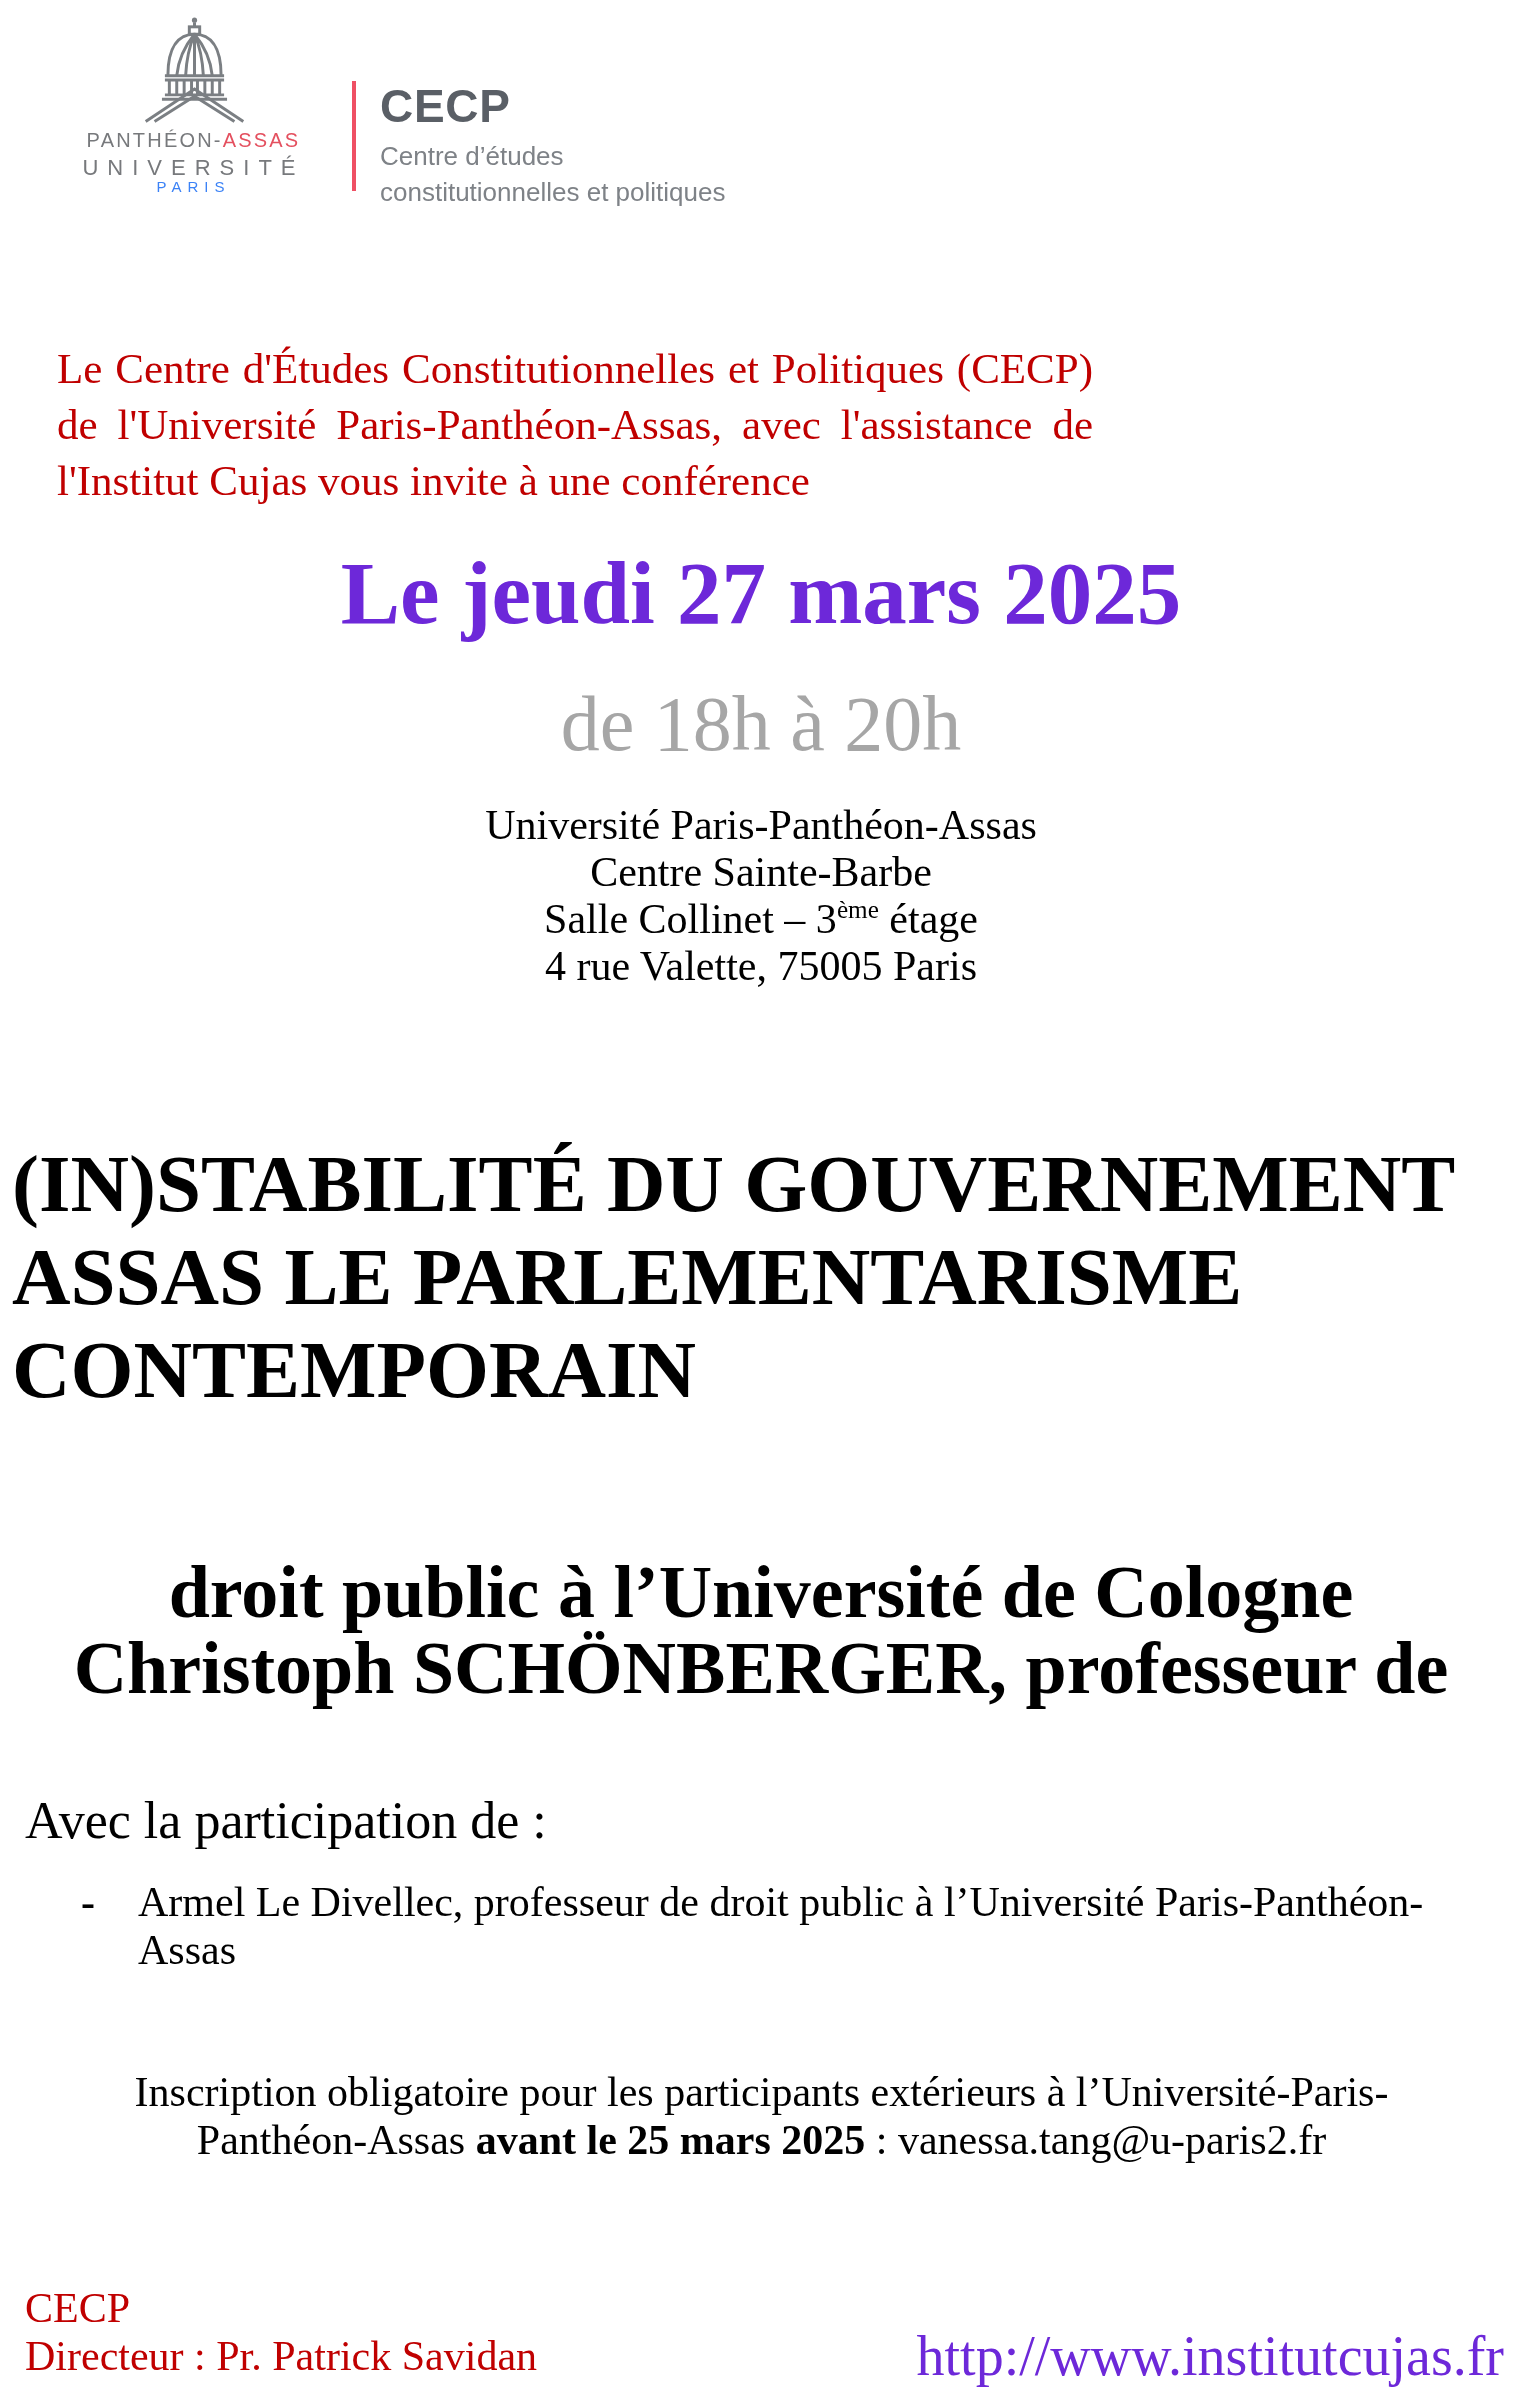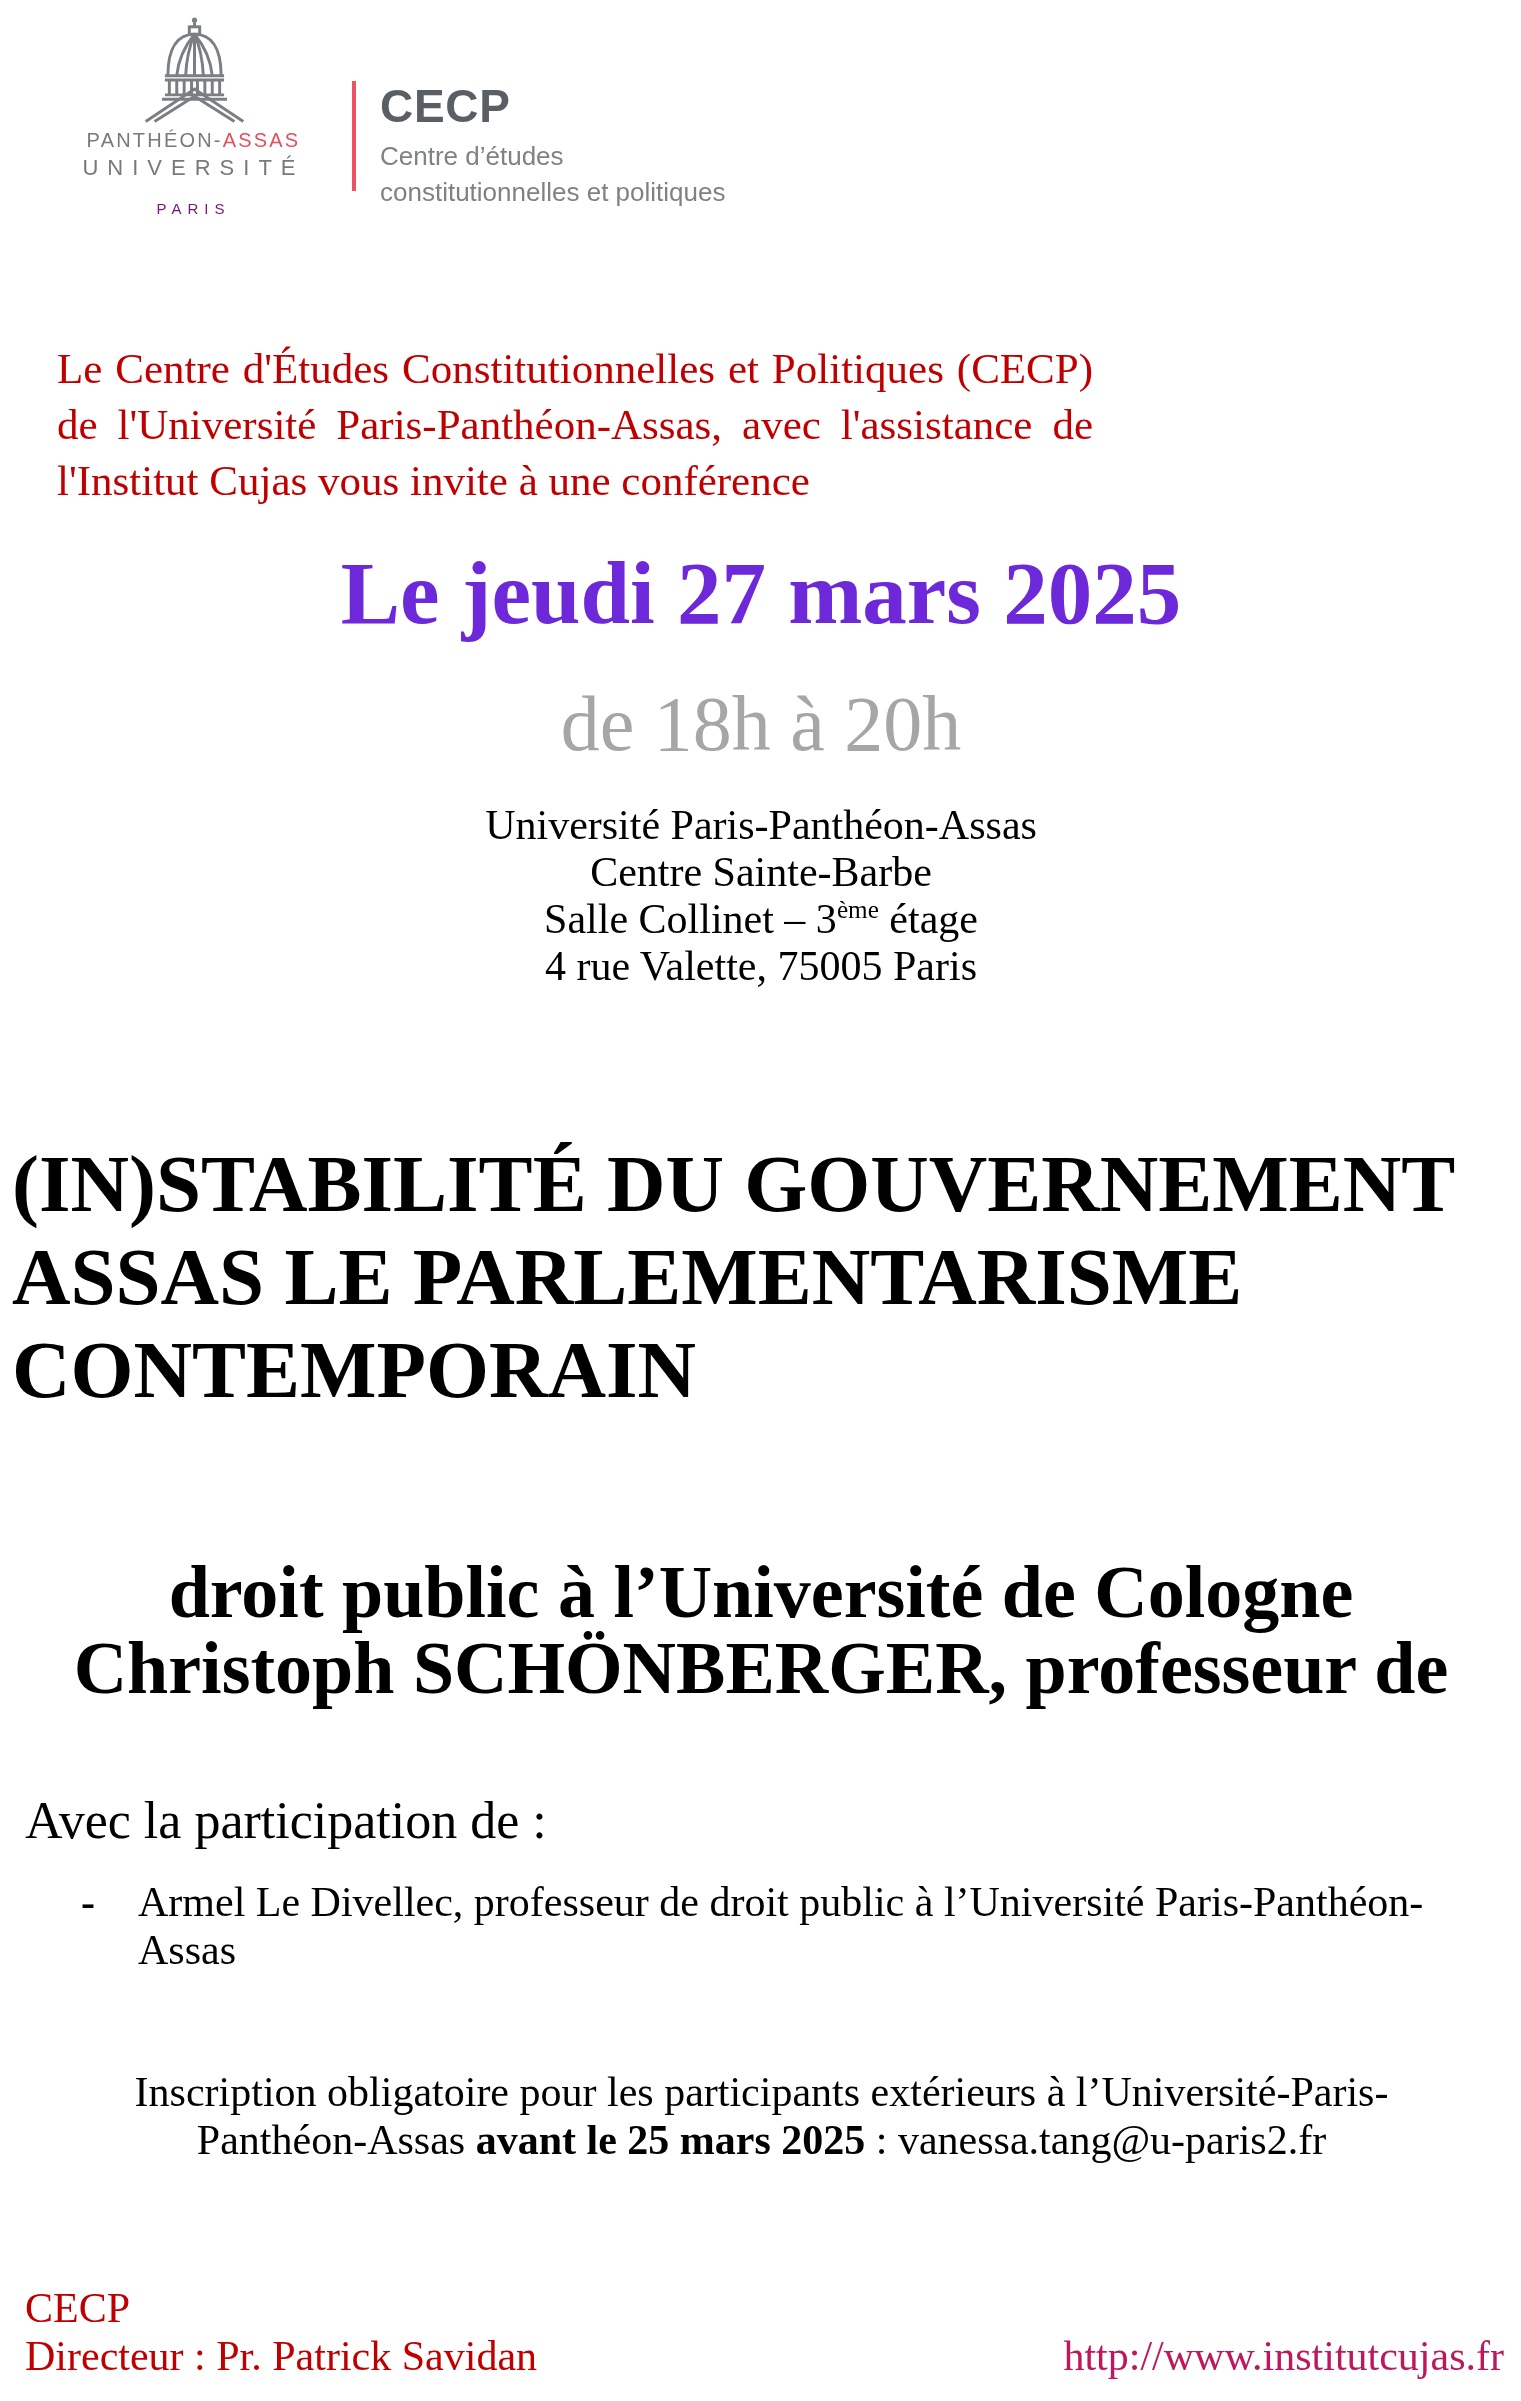--- a/index.html
+++ b/index.html
@@ -14,21 +14,21 @@
   }
   
   .logo-sans { font-family: "Liberation Sans", "DejaVu Sans", sans-serif; }
   .dome-svg { position:absolute; left:138px; top:15px; width:113px; height:108px; }
   .assas-line1 { position:absolute; left:70px; top:129px; width:247px; text-align:center;
                  font-size:20px; letter-spacing:2.2px; color:#77797C; white-space:nowrap; }
   .assas-line1 .red { color:#E4505F; }
   .assas-line2 { position:absolute; left:70px; top:155px; width:247px; text-align:center;
                  font-size:22px; letter-spacing:9px; color:#77797C; white-space:nowrap; }
   .assas-line3 { position:absolute; left:70px; top:178px; width:247px; text-align:center;
-                 font-size:15px; letter-spacing:6px; color:#701a75; white-space:nowrap;margin-top:22px; }
+                 font-size:15px; letter-spacing:6px; color:#3b82f6; white-space:nowrap; }
   .logo-divider { position:absolute; left:352px; top:81px; width:3.7px; height:110px; background:#EF5064; }
   .cecp-acronym { position:absolute; left:380px; top:83px; font-size:46px; line-height:46px;
                   font-weight:bold; color:#5A5F66; letter-spacing:0.7px; }
   .cecp-sub { position:absolute; left:380px; top:138px; font-size:26px; line-height:36px; color:#7E8287; }
   
   .intro { position:absolute; left:25px; top:298px; width:1036px;
            font-size:43px; line-height:56px; text-align:justify; color:#C00000;margin-left:32px; }
   
   .date-line { position:absolute; left:0; top:549px; width:100%; text-align:center;
                font-size:89px; line-height:89px; font-weight:bold; color:#6d28d9; }
@@ -49,22 +49,22 @@
                          font-size:52px; line-height:50px; }
   .bullet-dash { position:absolute; left:81px; top:1878px; font-size:42px; line-height:48px; font-weight:bold; }
   .bullet-text { position:absolute; left:138px; top:1878px; width:1340px;
                  font-size:42px; line-height:48px; }
   
   .registration { position:absolute; left:58px; top:2068px; width:1407px; text-align:center;
                   font-size:42px; line-height:48px; }
   .registration .b { font-weight:bold; }
   
   .footer-left { position:absolute; left:25px; top:2284px; font-size:42px; line-height:48px; color:#C00000; }
-  .footer-right { position:absolute; right:18px; top:2332px; font-size:42px; line-height:48px;
-                  color:#be185d; text-decoration:none; }
+  .footer-right { position:absolute; right:18px; top:2332px; font-size:56px; line-height:48px;
+                  color:#6d28d9; text-decoration:none; }
 </style>
 </head>
 <body>
 
 <div class="page">
 
   <svg class="dome-svg" viewBox="0 0 152 146" fill="none" stroke="#7B7F83" stroke-width="4">
     <path d="M10 144 L76 100 L142 144"></path>
     <path d="M22 144 L76 110 L130 144"></path>
     <circle cx="76" cy="7" r="3.5" fill="#7B7F83" stroke="none"></circle>

